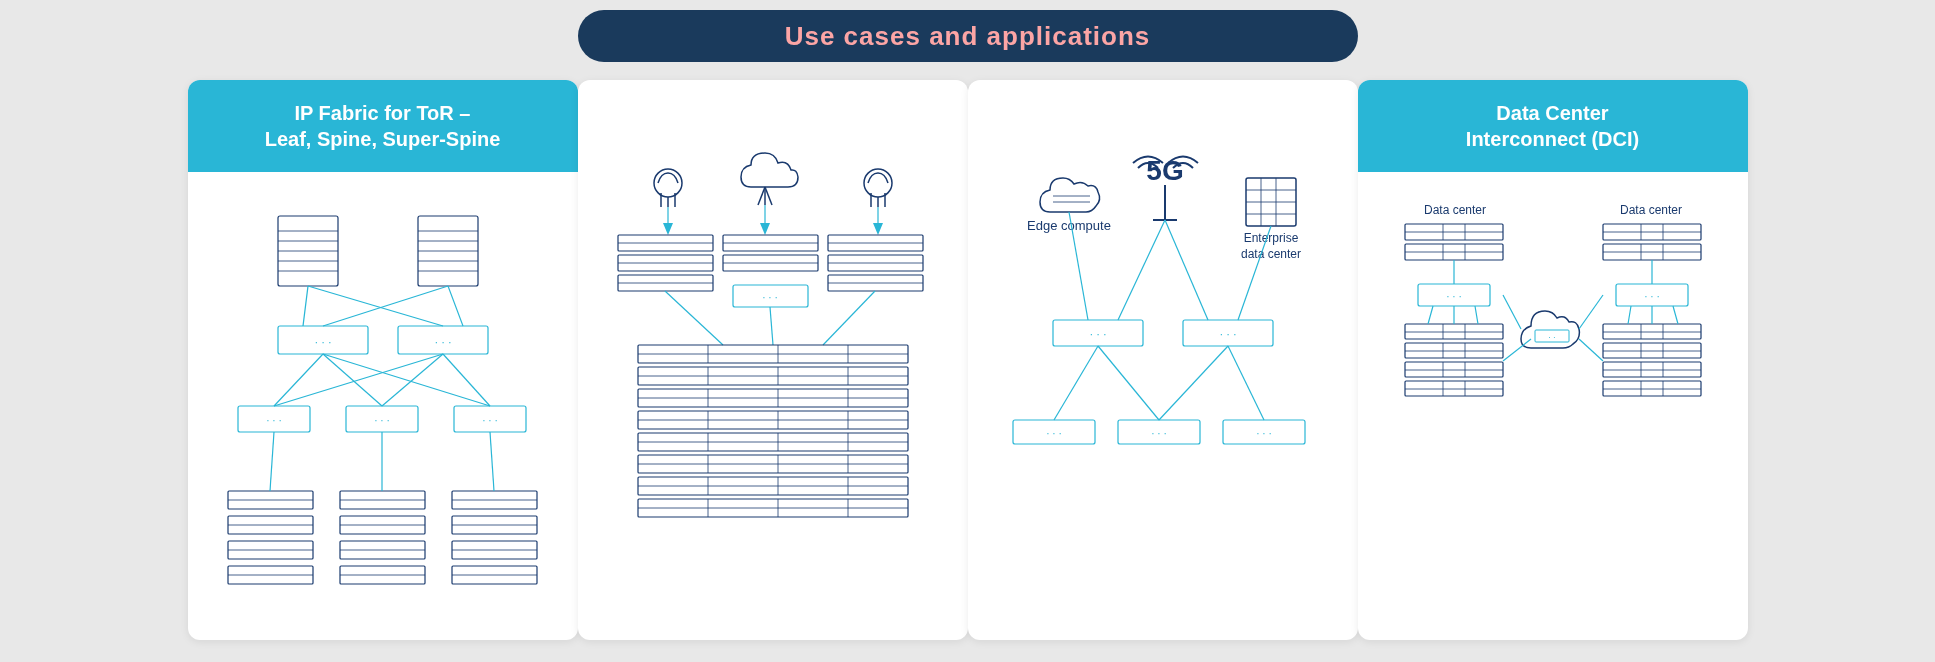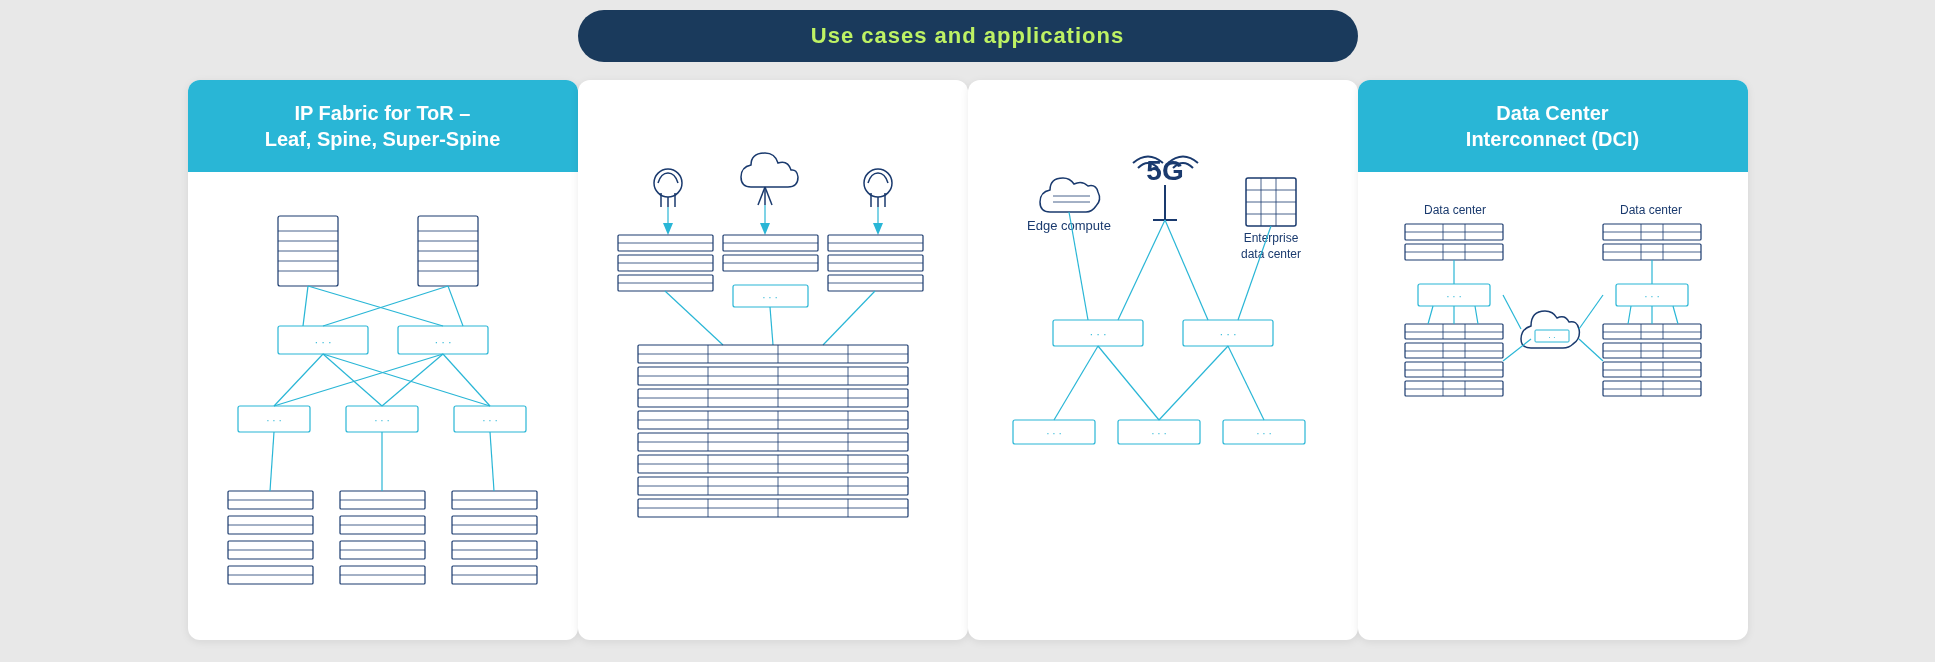--- a/index.html
+++ b/index.html
@@ -29,22 +29,22 @@
       height: 52px;
       background: #1a3a5c;
       border-radius: 30px;
       display: flex;
       align-items: center;
       justify-content: center;
       margin-bottom: 18px;
     }
 
     .title-banner span {
-      color: #bef264;
-      font-size: 22px;
+      color: #fca5a5;
+      font-size: 26px;
       font-weight: bold;
       letter-spacing: 1px;
     }
 
     .cards-row {
       display: flex;
       flex-direction: row;
       padding: 0 60px;
       width: 100%;
       justify-content: center;

